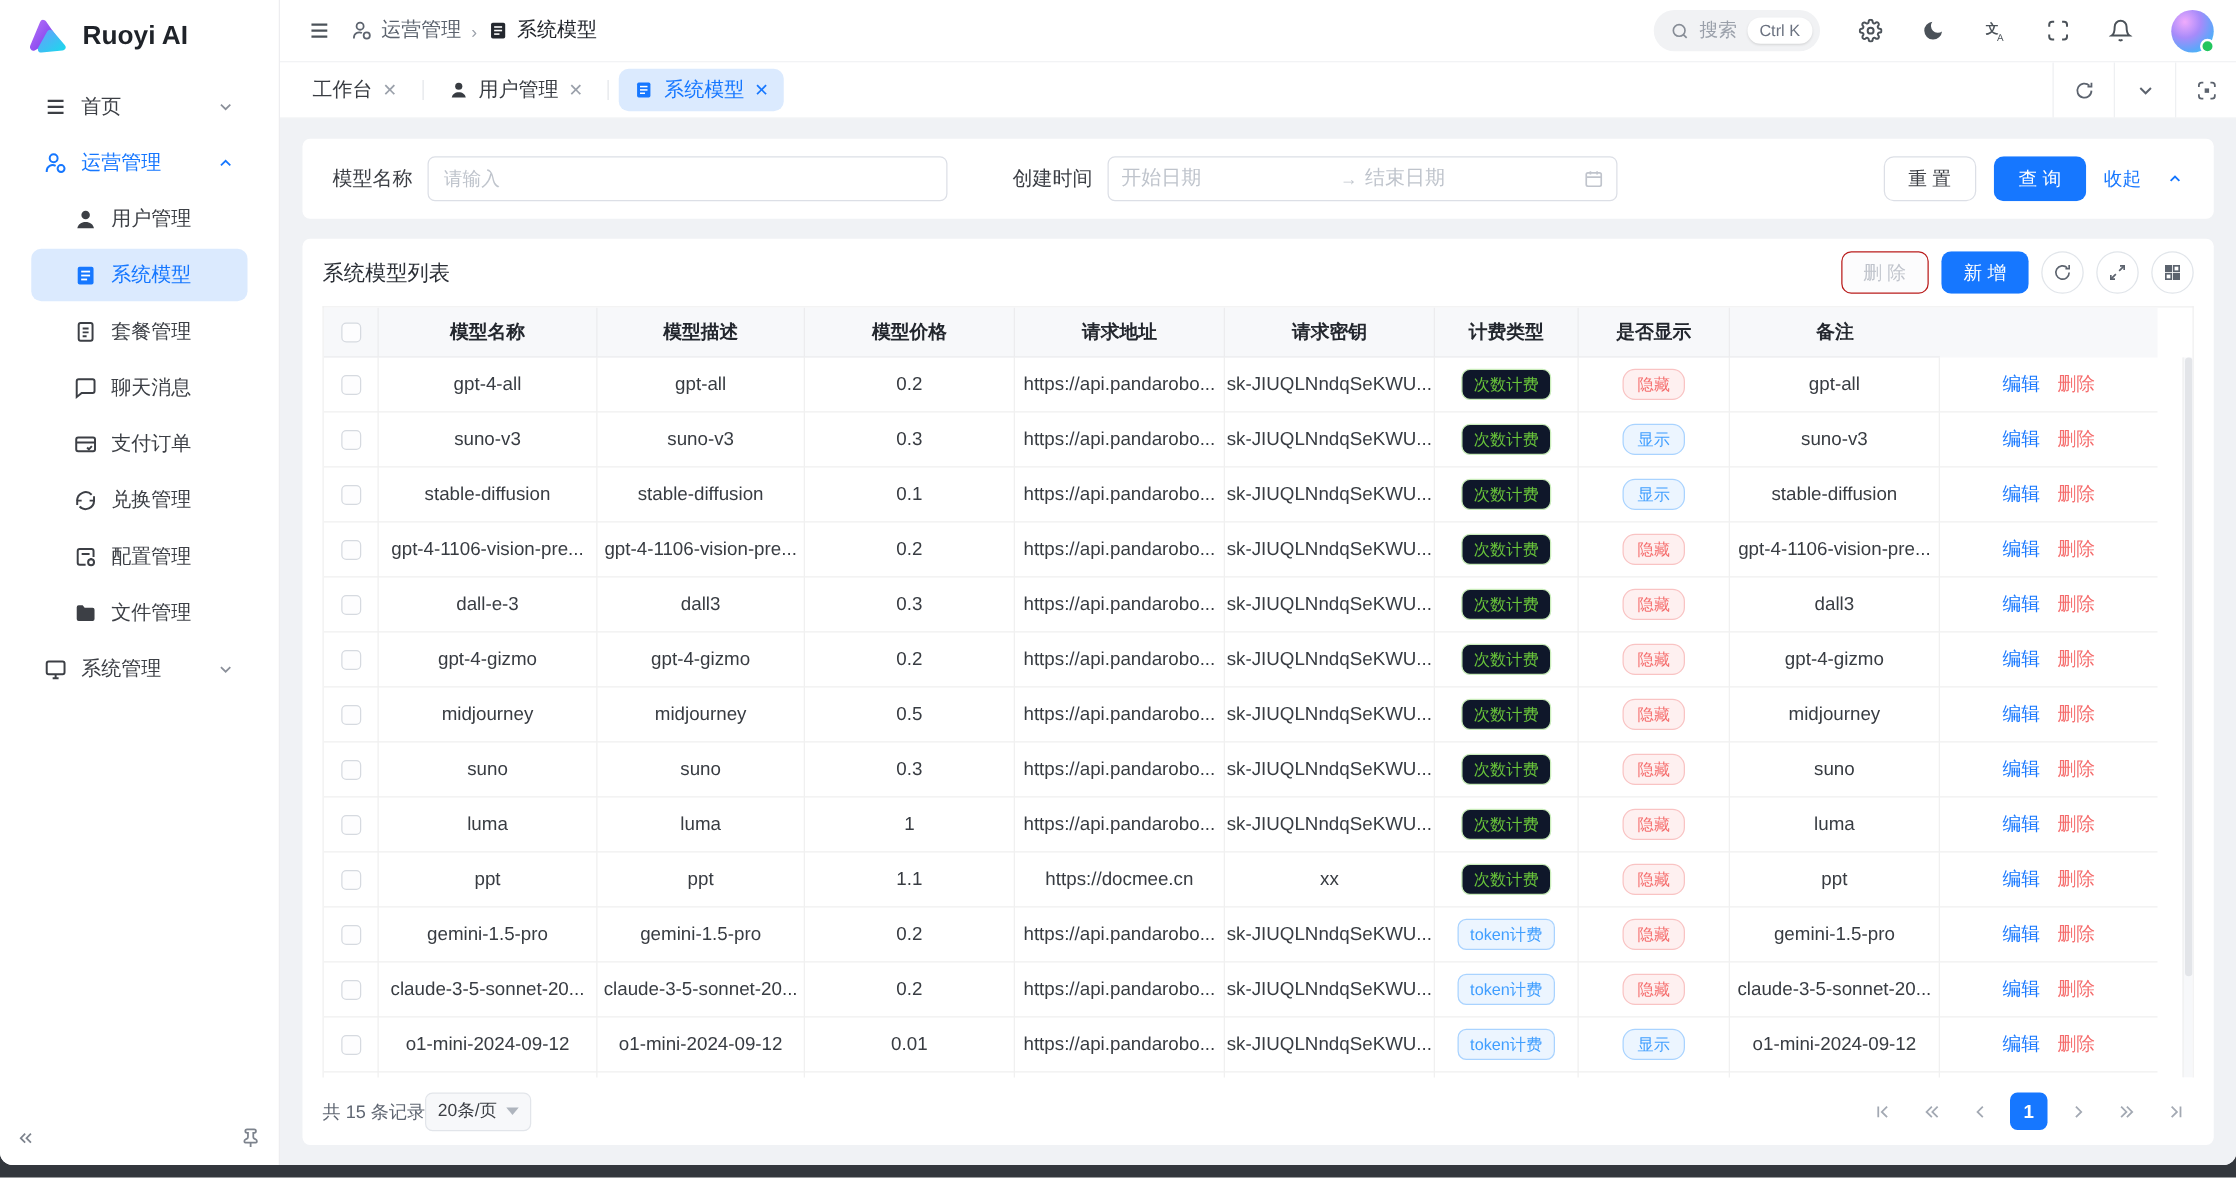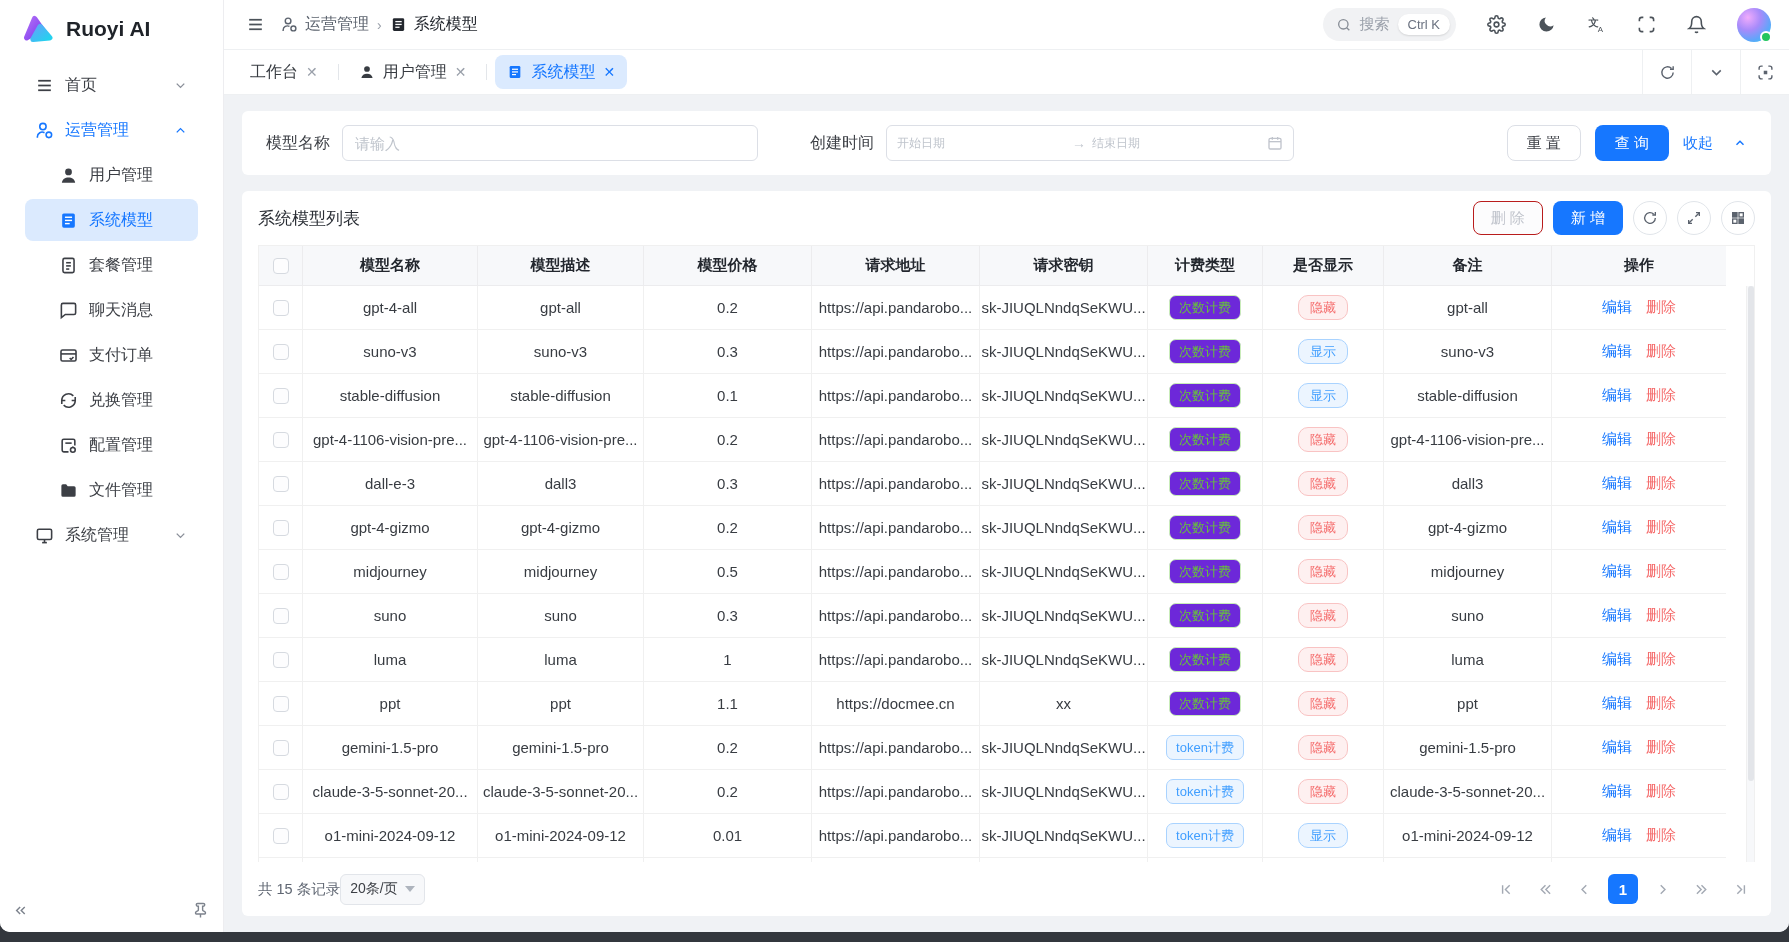--- a/index.html
+++ b/index.html
@@ -61,21 +61,21 @@
 
   .content { flex:1; background:#f0f2f5; padding:16px 18px; overflow:hidden; }
 
   
   .filter-card { background:#fff; border-radius:6px; height:64px; display:flex; align-items:center; padding:0 24px; margin-bottom:16px; }
   .f-label { font-size:16px; color:#3c3f45; margin-right:12px; white-space:nowrap; }
   .f-input { width:416px; height:36px; border:1px solid #dcdfe6; border-radius:6px; padding:0 12px; font-size:15px; color:#333; outline:none; font-family:inherit; }
   .f-input::placeholder, .range-input::placeholder { color:#bfc4cc; }
   .f-gap { width:52px; }
   .date-range { width:408px; height:36px; border:1px solid #dcdfe6; border-radius:6px; display:flex; align-items:center; padding:0 10px; gap:6px; }
-  .range-input { border:none; outline:none; flex:1; font-size:12px; min-width:0; font-family:inherit; }
+  .range-input { border:none; outline:none; flex:1; font-size:16px; min-width:0; font-family:inherit; }
   .range-sep { color:#c3c8cf; font-size:14px; }
   .cal-icon { color:#c0c4cc; display:flex; }
   .cal-icon svg { width:16px; height:16px; }
   .filter-actions { margin-left:auto; display:flex; align-items:center; gap:14px; }
   .btn { height:36px; border-radius:8px; font-size:15px; padding:0 19px; cursor:pointer; border:1px solid transparent; font-family:inherit; white-space:nowrap; }
   .btn-plain { background:#fff; border-color:#dcdfe6; color:#3c3f45; }
   .btn-primary { background:#1677ff; color:#fff; }
   .link-collapse { color:#1677ff; font-size:15px; display:flex; align-items:center; gap:20px; cursor:pointer; white-space:nowrap; }
   .link-collapse svg { width:14px; height:14px; }
 
@@ -92,21 +92,21 @@
   .table-wrap { position:relative; flex:1; overflow:hidden; border:1px solid #f0f0f0; border-bottom:none; }
   .t-row { display:grid; grid-template-columns:44px 175px 166px 168px 168px 168px 115px 121px 168px 174px; width:1467px; }
   .t-head { background:#f7f8fa; height:40px; }
   .t-head .t-cell { font-weight:bold; color:#23272e; border-color:#ececee; }
   .t-cell { display:flex; align-items:center; justify-content:center; font-size:15px; color:#383c42; border-right:1px solid #f0f0f0; border-bottom:1px solid #f0f0f0; padding:0 8px; white-space:nowrap; overflow:hidden; }
   .t-cell:last-child { border-right:none; }
   .t-body { height:581px; overflow:hidden; }
   .t-body .t-row { height:44px; }
   .checkbox { width:16px; height:16px; border:1.5px solid #d6dae0; border-radius:4px; background:#fdfdfe; cursor:pointer; flex-shrink:0; }
   .badge { display:inline-block; font-size:13px; line-height:1; padding:5px 9px; border-radius:7px; border:1px solid transparent; }
-  .badge.green { color:#67c23a; background:#6d28d9; border-color:#c9ecba; }
+  .badge.green { color:#67c23a; background:#0f172a; border-color:#c9ecba; }
   .badge.blue  { color:#409eff; background:#ecf5ff; border-color:#a9d3ff; }
   .badge.pill  { border-radius:10px; padding:5px 11px; }
   .badge.red   { color:#f56c6c; background:#fef0f0; border-color:#f9c3c3; }
   .ops { display:flex; gap:14px; justify-content:center; }
   .op-edit { color:#1677ff; cursor:pointer; }
   .op-del { color:#f56c6c; cursor:pointer; }
   .v-scroll { position:absolute; top:40px; right:0; bottom:0; width:8px; background:#f7f8fa; border-left:1px solid #f0f0f0; }
   .v-thumb { position:absolute; top:0; left:1px; width:6px; height:86%; background:#e3e5e9; border-radius:3px; cursor:pointer; }
 
   .card-foot { height:54px; display:flex; align-items:center; }
@@ -473,21 +473,20 @@
                 <span class="checkbox"></span>
               </div>
             <div class="t-cell">模型名称</div>
             <div class="t-cell">模型描述</div>
             <div class="t-cell">模型价格</div>
             <div class="t-cell">请求地址</div>
             <div class="t-cell">请求密钥</div>
             <div class="t-cell">计费类型</div>
             <div class="t-cell">是否显示</div>
             <div class="t-cell">备注</div>
-            <div class="t-cell">操作</div>
           </div>
           <div class="t-body">
   <div class="t-row">
     <div class="t-cell">
                   <span class="checkbox"></span>
                 </div>
     <div class="t-cell">gpt-4-all</div>
     <div class="t-cell">gpt-all</div>
     <div class="t-cell">0.2</div>
     <div class="t-cell">https://api.pandarobo...</div>

